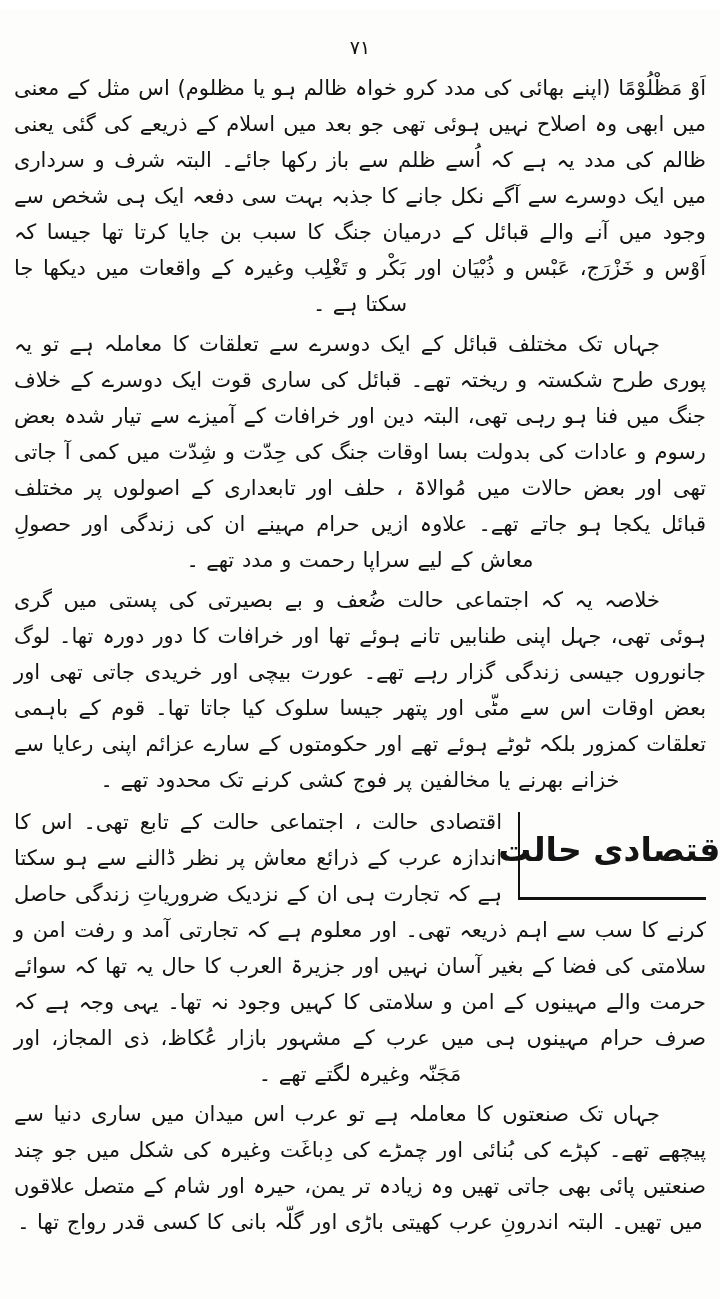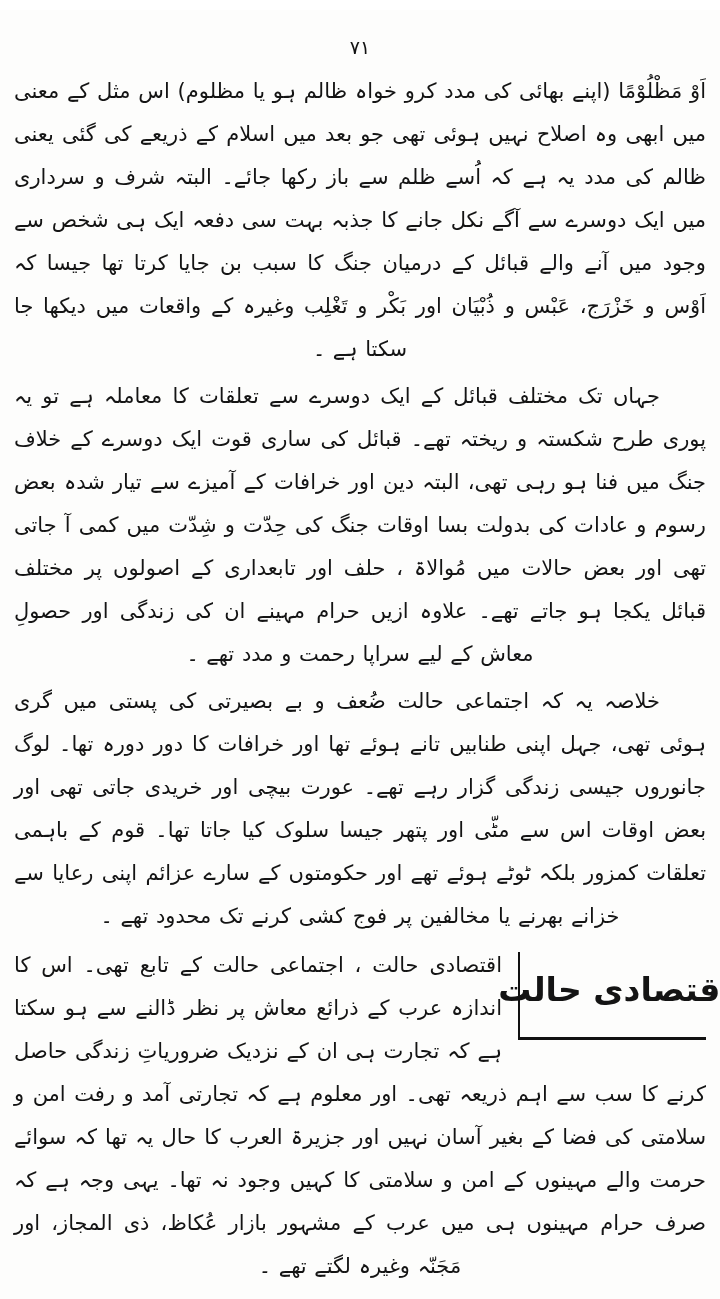--- a/index.html
+++ b/index.html
@@ -22,21 +22,21 @@
   }
   .page-number {
     text-align: center;
     font-size: 19px;
     letter-spacing: 2px;
     margin: 2px 0 12px 0;
     color: #111;
   }
   .para {
     font-size: 21px;
-    line-height: 43px;
+    line-height: 36px;
     text-align: justify;
     text-align-last: center;
     margin: 0 0 4px 0;
     word-spacing: 1px;
   }
   .para.indent {
     text-indent: 46px;
   }
   .section {
     margin-top: 6px;

